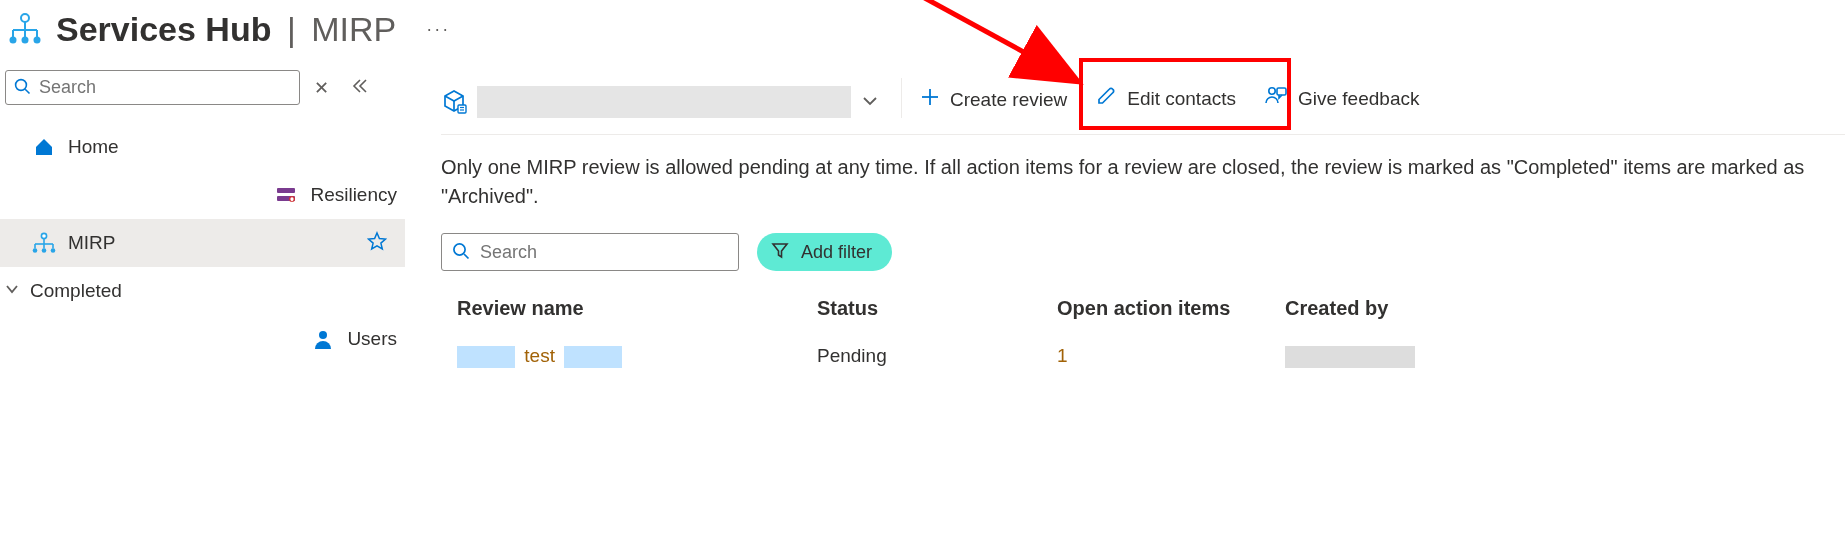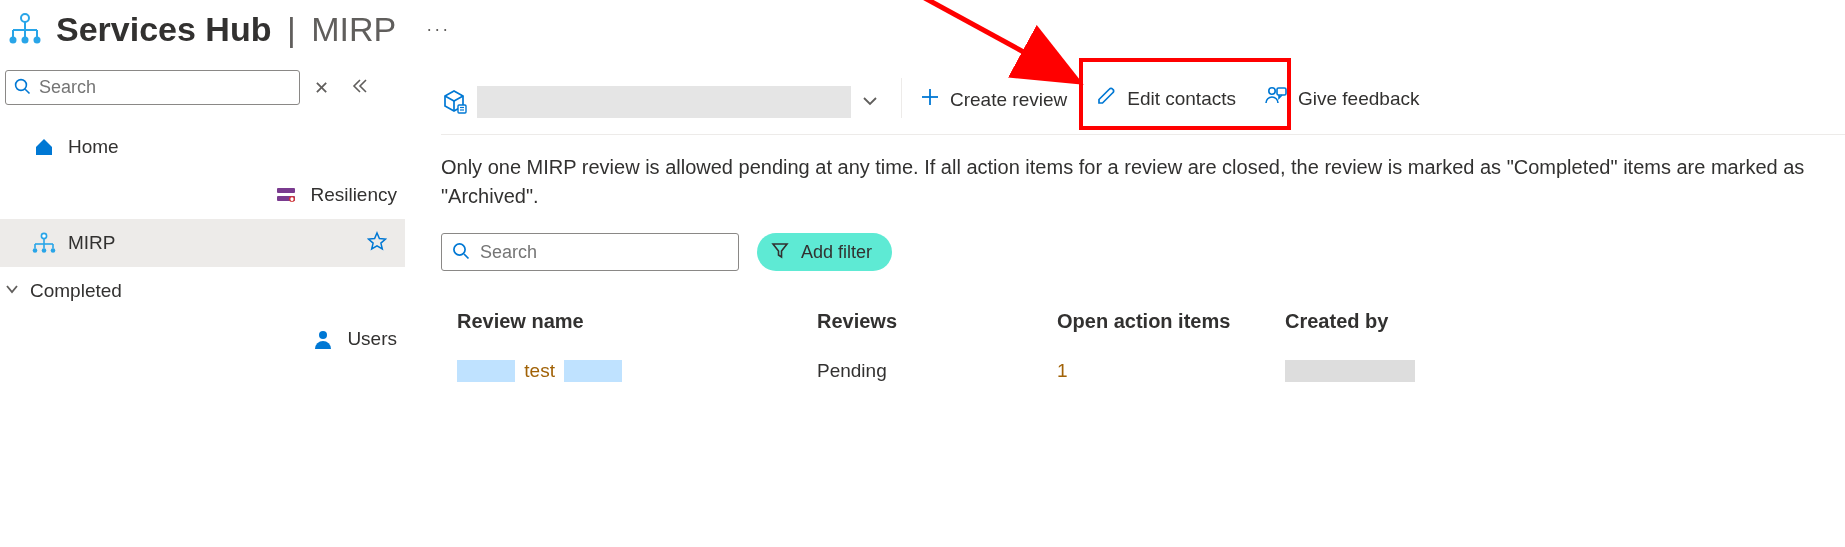--- a/index.html
+++ b/index.html
@@ -153,21 +153,21 @@
     font-size:18px;
     color:#323130;
     cursor:pointer;
   }
   .add-filter .fico { margin-right:12px;}
   .table {
     margin-top:26px;
   }
   .thead, .trow {
     display:flex;
-    align-items:center;
+    align-items:flex-start;
     padding: 0 16px;
   }
   .thead {
     font-weight:600;
     font-size:20px;
     color:#323130;
     height:48px;
   }
   .trow {
     height:52px;
@@ -365,21 +365,21 @@
                 <path d="M2 3 H16 L10.5 10 V16 L7.5 14 V10 Z" stroke="#323130" stroke-width="1.6" fill="none"></path>
               </svg>
           </span>
           <span>Add filter</span>
         </div>
       </div>
 
       <div class="table">
         <div class="thead">
           <div class="col-name">Review name</div>
-          <div class="col-status">Reviews</div>
+          <div class="col-status">Status</div>
           <div class="col-open">Open action items</div>
           <div class="col-created">Created by</div>
         </div>
         <div class="trow">
           <div class="col-name">
             <span class="redact" style="width:58px;"></span>
             <span class="link" style="margin:0 4px;">test</span>
             <span class="redact" style="width:58px;"></span>
           </div>
           <div class="col-status">Pending</div>

